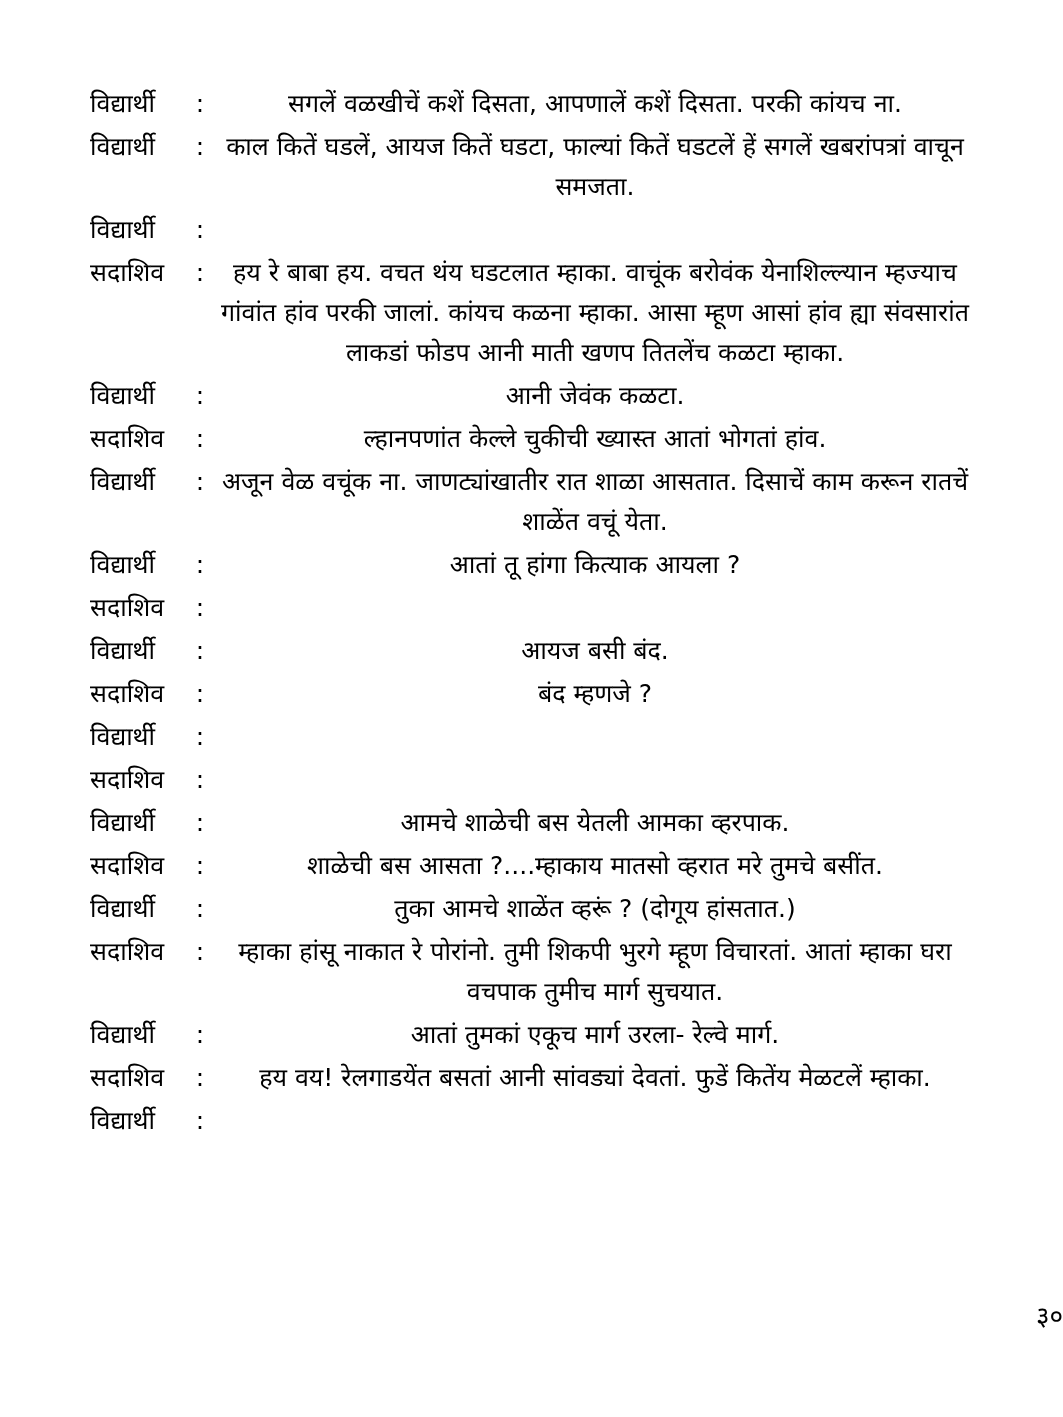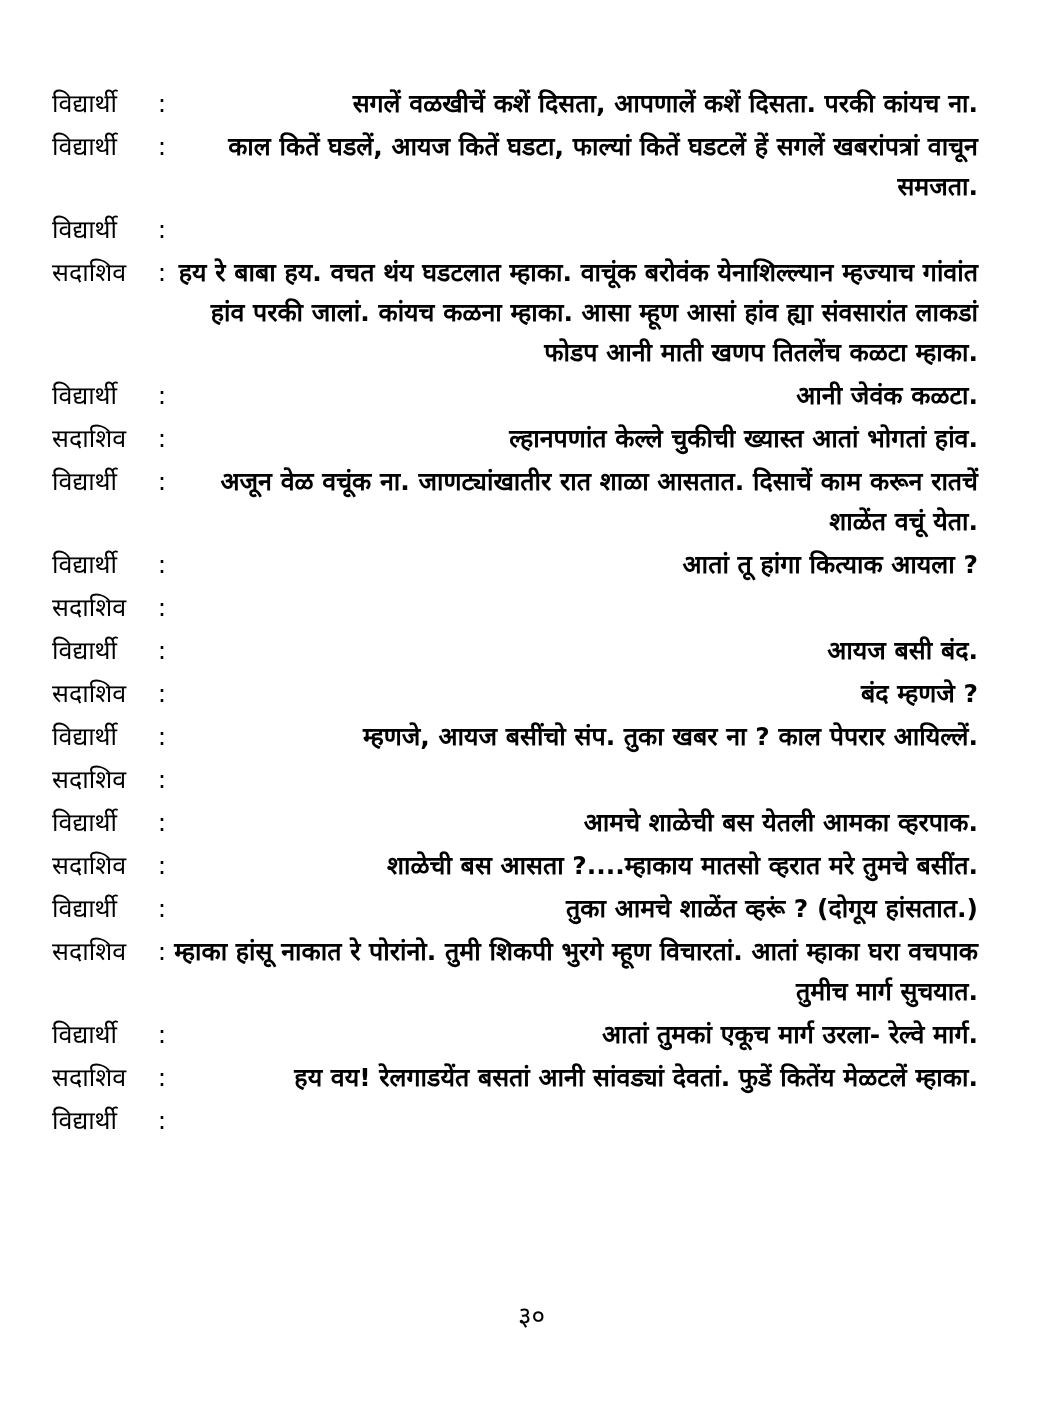--- a/index.html
+++ b/index.html
@@ -10,48 +10,47 @@
   .page {
     position: relative;
     width: 1063px;
     height: 1417px;
     background: #ffffff;
     color: #000000;
     font-family: "DejaVu Sans", sans-serif;
     overflow: hidden;
   }
   .content {
-    padding: 84px 85px 0 52px;
+    padding: 84px 85px 0 90px;
   }
   .row {
     display: flex;
     align-items: flex-start;
     margin-bottom: 3px;
     font-size: 25px;
     line-height: 40px;
   }
   .speaker {
     flex: 0 0 98px;
     white-space: nowrap;
   }
   .colon {
     flex: 0 0 24px;
     text-align: center;
   }
   .text {
     flex: 1 1 auto;
-    text-align: right;
-    font-weight: bold;
+    text-align: center;
   }
   .page-number {
     position: absolute;
     top: 1296px;
     left: 0;
     width: 100%;
-    text-align: center;
+    text-align: right;
     font-size: 26px;
     line-height: 40px;
   }
 </style>
 </head>
 <body>
 
 <div class="page">
   <div class="content">
 
@@ -115,21 +114,20 @@
 
     <div class="row">
       <span class="speaker">सदाशिव</span>
       <span class="colon">:</span>
       <span class="text">बंद म्हणजे ?</span>
     </div>
 
     <div class="row">
       <span class="speaker">विद्यार्थी</span>
       <span class="colon">:</span>
-      <span class="text">म्हणजे, आयज बसींचो संप. तुका खबर ना ? काल पेपरार आयिल्लें.</span>
     </div>
 
     <div class="row">
       <span class="speaker">सदाशिव</span>
       <span class="colon">:</span>
     </div>
 
     <div class="row">
       <span class="speaker">विद्यार्थी</span>
       <span class="colon">:</span>

